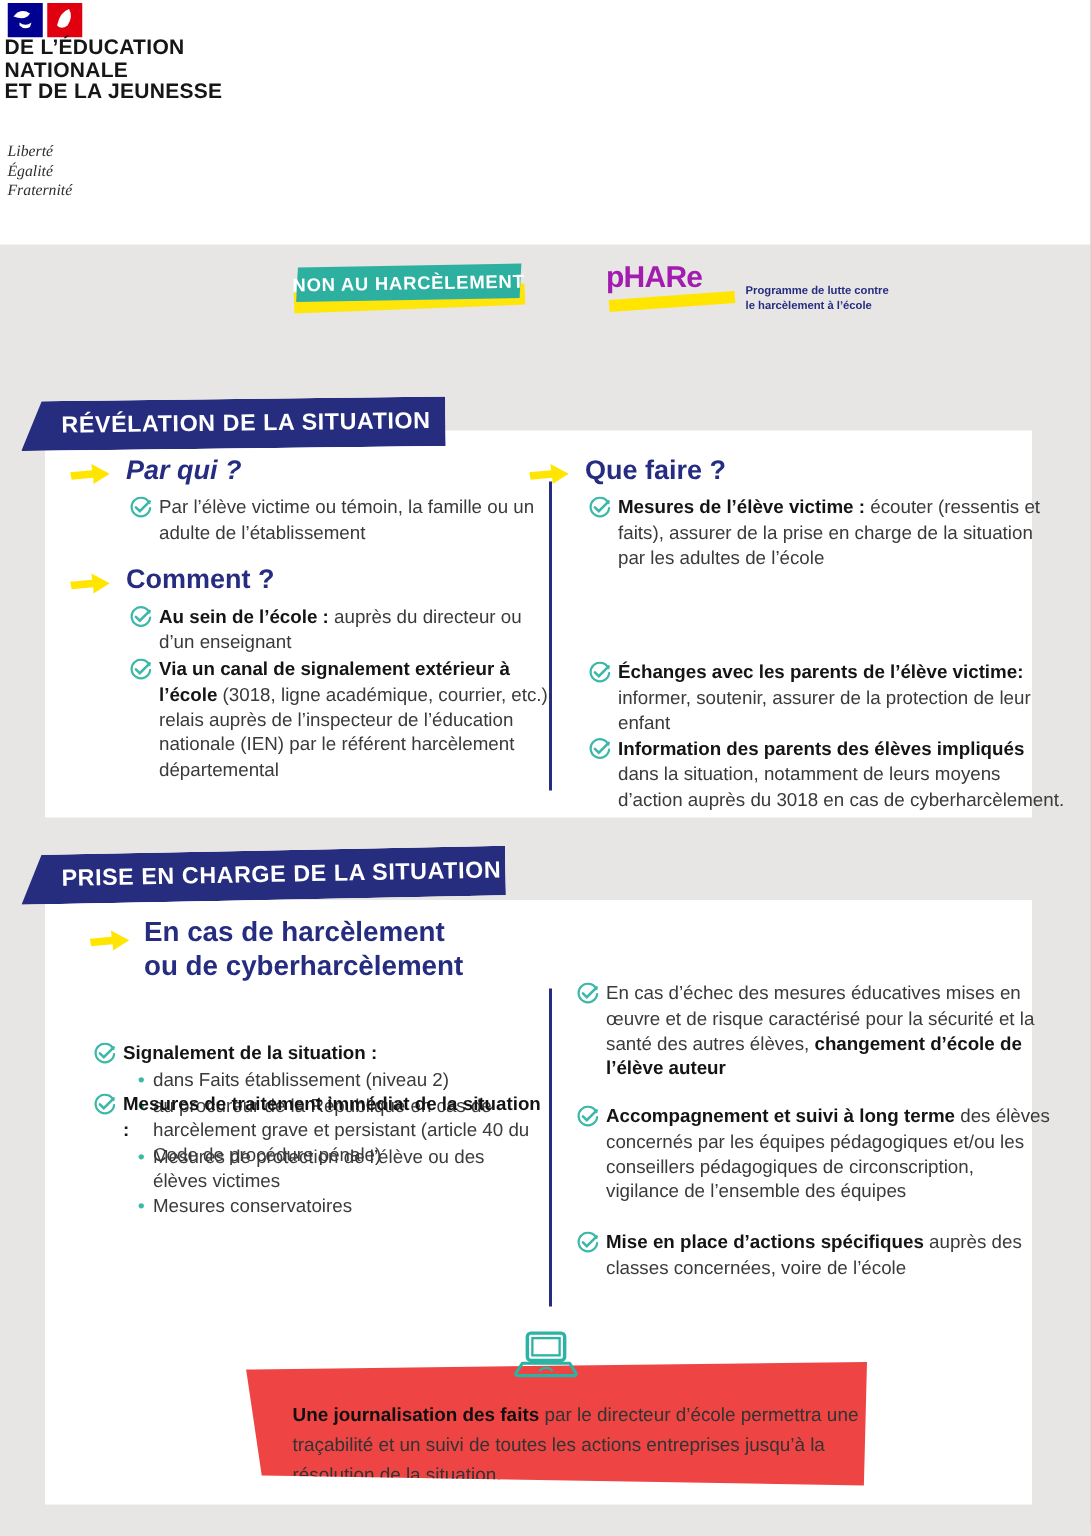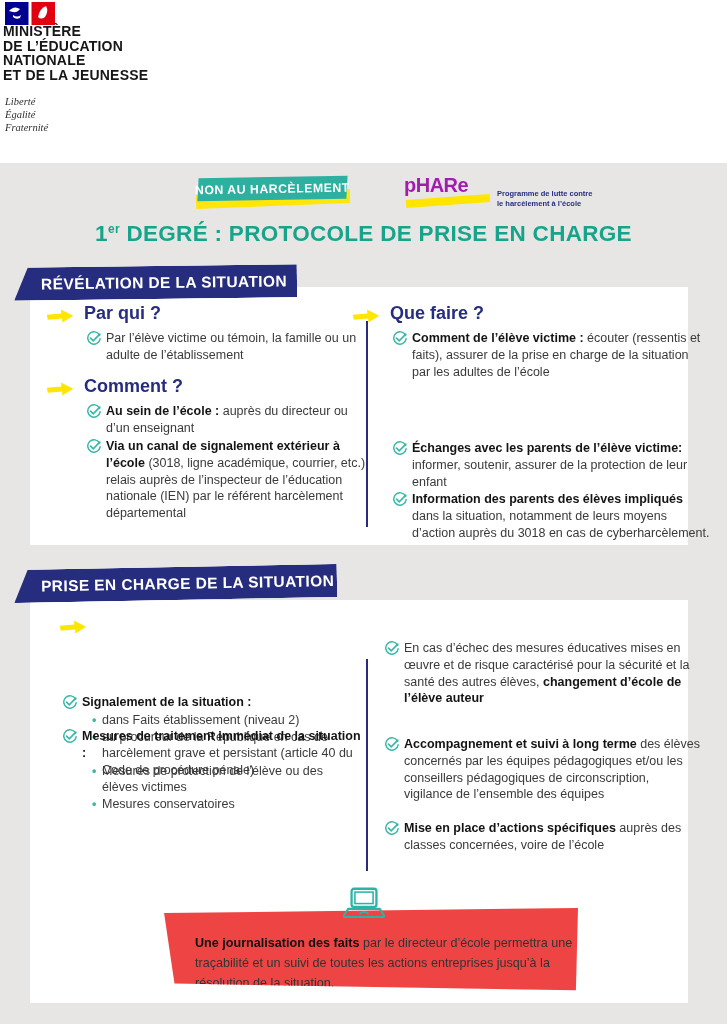--- a/index.html
+++ b/index.html
@@ -48,37 +48,37 @@
   
   .item{position:absolute;font-size:12.5px;line-height:16.8px;color:#3a3a3a;padding-left:20px;box-sizing:content-box;}
   .item b{color:#141414;}
   .chk{position:absolute;left:0;top:1px;width:15px;height:15px;}
   .intro{position:absolute;font-size:12.5px;line-height:16.8px;color:#3a3a3a;}
   .intro b{color:#141414;}
   ul.bullets{margin:1px 0 0 0;padding:0 0 0 10px;list-style:none;}
   ul.bullets li{position:relative;padding-left:10px;}
   ul.bullets li::before{content:"\2022";position:absolute;left:0;top:0;color:#3cb8a8;font-weight:700;}
   
-  .a1{left:45px;top:308px;} .h1{left:84px;top:302px;}
+  .a1{left:45px;top:308px;} .h1{left:84px;top:302px;font-style:italic;}
   .i-s1l1{left:86px;top:330px;width:256px;}
   .a2{left:45px;top:381px;} .h2{left:84px;top:375px;}
   .i-s1l2{left:86px;top:403px;width:256px;}
   .i-s1l3{left:86px;top:438px;width:268px;}
   
   .a3{left:351px;top:308px;} .h3{left:390px;top:302px;}
   .i-s1r1{left:392px;top:330px;width:292px;}
   .i-s1r2{left:392px;top:384px;width:300px;}
   .i-s1r3{left:392px;top:440px;width:292px;}
   .i-s1r4{left:392px;top:491px;width:300px;}
   
   .a4{left:57px;top:619px;width:32px;} .h4{left:96px;top:609px;width:280px;}
   .p-intro{left:62px;top:660px;width:272px;}
   .i-s2l1{left:62px;top:694px;width:280px;}
   .i-s2l2{left:62px;top:728px;width:280px;}
-  .i-s2r1{left:384px;top:640px;width:302px;}
+  .i-s2r1{left:384px;top:654px;width:302px;}
   .i-s2r2{left:384px;top:736px;width:296px;}
   .i-s2r3{left:384px;top:820px;width:296px;}
   
   .laptop{position:absolute;left:342px;top:886px;width:44px;height:38px;z-index:3;}
   .yellow-banner{position:absolute;left:162px;top:908px;width:416px;height:84px;background:#ef4444;z-index:2;
                  clip-path:polygon(0.5% 6%,100% 0%,99.5% 98%,3% 90%);}
   .yellow-text{position:absolute;left:33px;top:26px;width:382px;font-size:12.6px;line-height:19.8px;color:#333;}
   .yellow-text b{color:#111;}
 </style>
 </head>
@@ -88,21 +88,20 @@
 
   <div class="header">
     <svg class="flag" viewBox="0 0 50 23">
       <rect x="0" y="0" width="23.5" height="23" fill="#000091"></rect>
       <rect x="26.5" y="0" width="23.5" height="23" fill="#e1000f"></rect>
       <path d="M4 9 q5 -6 11 -2 q-3 5 -11 2 Z" fill="#ffffff"></path>
       <path d="M8 13 q4 3 8 0 l-1 3 q-4 2 -7 -1 Z" fill="#ffffff"></path>
       <path d="M33 15 q2 -9 8 -11 q3 5 -1 11 q-4 3 -7 0 Z" fill="#ffffff"></path>
     </svg>
     <div class="ministry">
-      <div>MINISTÈRE</div>
       <div>DE L’ÉDUCATION</div>
       <div>NATIONALE</div>
       <div>ET DE LA JEUNESSE</div>
     </div>
     <div class="motto">
       <div>Liberté</div>
       <div>Égalité</div>
       <div>Fraternité</div>
     </div>
   </div>
@@ -113,21 +112,20 @@
   </div>
   <div class="phare">
     <div class="phare-swoosh"></div>
     <div class="phare-name">pHARe</div>
     <div class="phare-tag">
       <div>Programme de lutte contre</div>
       <div>le harcèlement à l’école</div>
     </div>
   </div>
 
-  <div class="main-title"><span>1</span><sup>er</sup><span> DEGRÉ : PROTOCOLE DE PRISE EN CHARGE</span></div>
 
   <div class="card card1"></div>
   <div class="section-banner banner1">RÉVÉLATION DE LA SITUATION</div>
   <div class="divider div1"></div>
 
   <svg class="arrow a1" viewBox="0 0 30 17">
       <path d="M1 7.2 L16.5 5.8 L16 1.5 L29 8.3 L17.5 15.5 L17.3 11.2 L2 12.6 Z" fill="#ffe500"></path>
     </svg>
   <div class="qheading h1">Par qui ?</div>
   <div class="item i-s1l1">
@@ -159,21 +157,21 @@
 
   <svg class="arrow a3" viewBox="0 0 30 17">
       <path d="M1 7.2 L16.5 5.8 L16 1.5 L29 8.3 L17.5 15.5 L17.3 11.2 L2 12.6 Z" fill="#ffe500"></path>
     </svg>
   <div class="qheading h3">Que faire ?</div>
   <div class="item i-s1r1">
     <span class="chk"><svg viewBox="0 0 15 15">
           <path d="M13.6 4.4 A6.2 6.2 0 1 0 14.1 7.8" fill="none" stroke="#3cb8a8" stroke-width="1.5" stroke-linecap="round"></path>
           <path d="M4.6 7.2 l2.6 2.6 L13.8 3.2" fill="none" stroke="#3cb8a8" stroke-width="1.7" stroke-linecap="round"></path>
         </svg></span>
-    <span></span><b>Comment de l’élève victime :</b><span> écouter (ressentis et faits), assurer de la prise en charge de la situation par les adultes de l’école</span>
+    <span></span><b>Mesures de l’élève victime :</b><span> écouter (ressentis et faits), assurer de la prise en charge de la situation par les adultes de l’école</span>
   </div>
   <div class="item i-s1r3">
     <span class="chk"><svg viewBox="0 0 15 15">
           <path d="M13.6 4.4 A6.2 6.2 0 1 0 14.1 7.8" fill="none" stroke="#3cb8a8" stroke-width="1.5" stroke-linecap="round"></path>
           <path d="M4.6 7.2 l2.6 2.6 L13.8 3.2" fill="none" stroke="#3cb8a8" stroke-width="1.7" stroke-linecap="round"></path>
         </svg></span>
     <span></span><b>Échanges avec les parents de l’élève victime:</b><span> informer, soutenir, assurer de la protection de leur enfant</span>
   </div>
   <div class="item i-s1r4">
     <span class="chk"><svg viewBox="0 0 15 15">
@@ -183,20 +181,24 @@
     <span></span><b>Information des parents des élèves impliqués</b><span> dans la situation, notamment de leurs moyens d’action auprès du 3018 en cas de cyberharcèlement.</span>
   </div>
 
   <div class="card card2"></div>
   <div class="section-banner banner2">PRISE EN CHARGE DE LA SITUATION</div>
   <div class="divider div2"></div>
 
   <svg class="arrow a4" viewBox="0 0 30 17">
       <path d="M1 7.2 L16.5 5.8 L16 1.5 L29 8.3 L17.5 15.5 L17.3 11.2 L2 12.6 Z" fill="#ffe500"></path>
     </svg>
+  <div class="qheading2 h4">
+    <div>En cas de harcèlement</div>
+    <div>ou de cyberharcèlement</div>
+  </div>
 
 
   <div class="item i-s2l1">
     <span class="chk"><svg viewBox="0 0 15 15">
           <path d="M13.6 4.4 A6.2 6.2 0 1 0 14.1 7.8" fill="none" stroke="#3cb8a8" stroke-width="1.5" stroke-linecap="round"></path>
           <path d="M4.6 7.2 l2.6 2.6 L13.8 3.2" fill="none" stroke="#3cb8a8" stroke-width="1.7" stroke-linecap="round"></path>
         </svg></span>
     <span></span><b>Signalement de la situation :</b><span></span>
     <ul class="bullets">
       <li>dans Faits établissement (niveau 2)</li>

